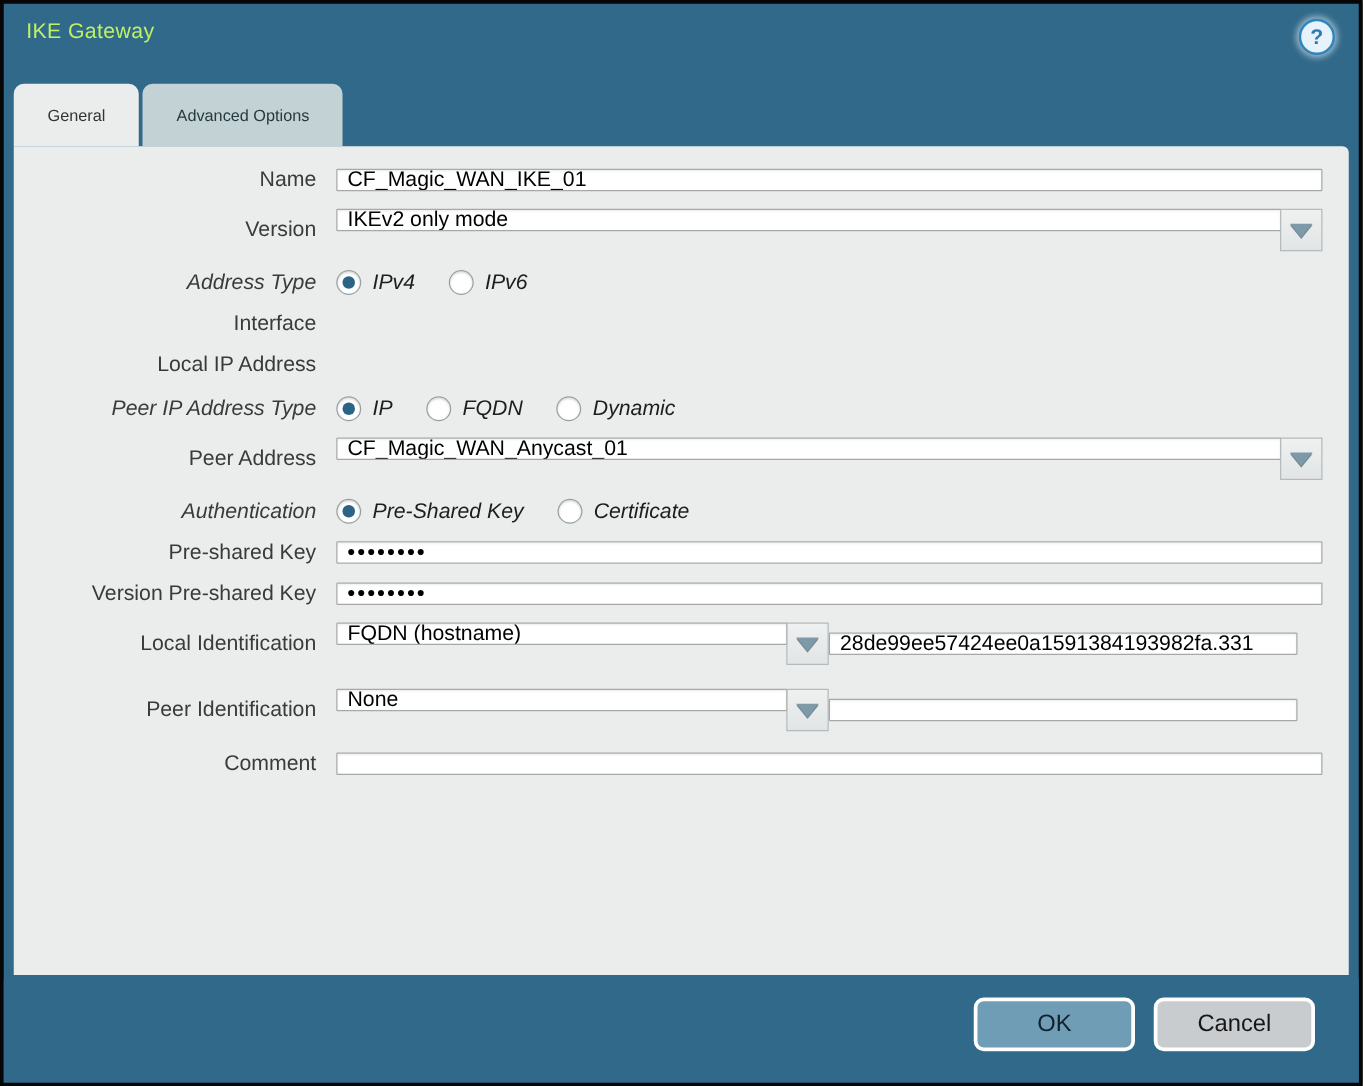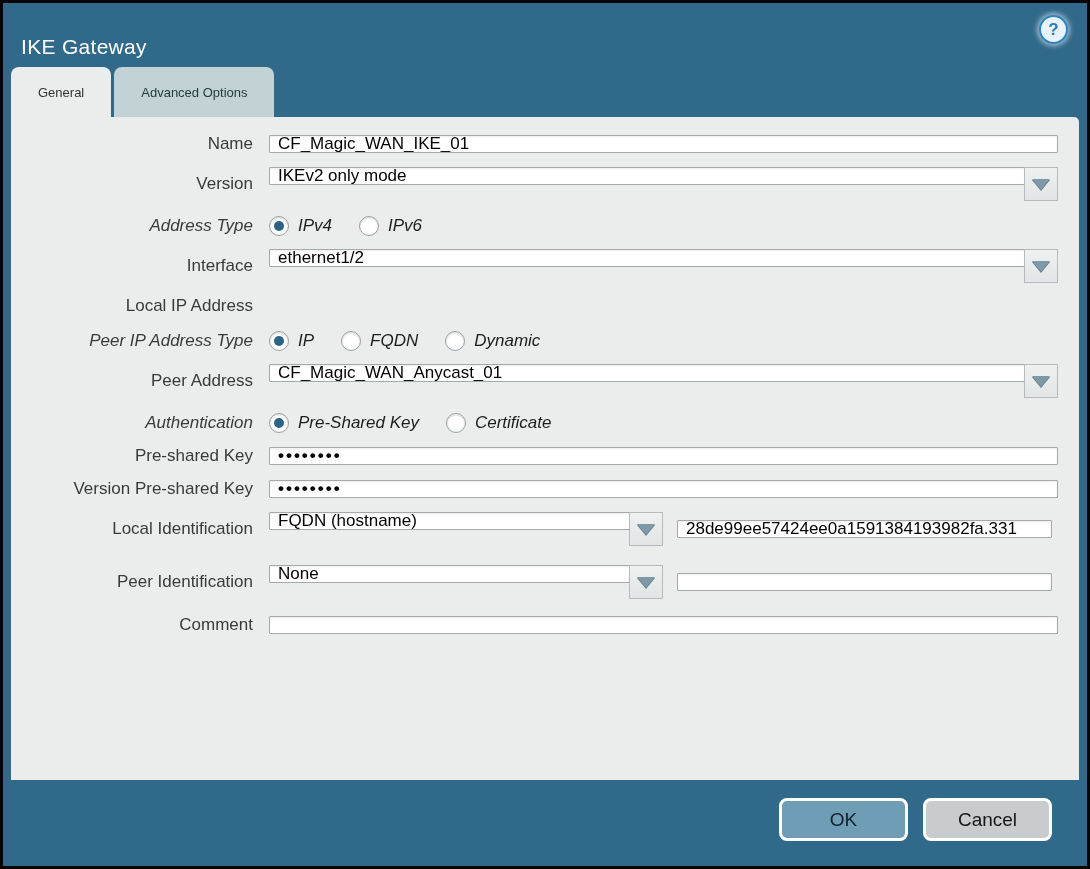--- a/index.html
+++ b/index.html
@@ -1,21 +1,21 @@
 <!DOCTYPE html>
 <html><head>
 <meta charset="utf-8">
 <style>
   html,body{margin:0;padding:0;background:#000;}
   body{width:1090px;height:869px;position:relative;font-family:"Liberation Sans",sans-serif;}
   .dialog{position:absolute;inset:0;background:#30698a;border:3px solid #060606;border-radius:3px;box-sizing:border-box;}
 
   
   .titlebar{position:relative;height:64px;}
-  .title{position:absolute;left:18px;top:32px;font-size:21px;color:#ffffff;letter-spacing:.3px;}
+  .title{position:absolute;left:18px;top:12px;font-size:17px;color:#bef264;letter-spacing:.3px;}
   .help{position:absolute;right:19px;top:12px;width:25px;height:25px;border-radius:50%;
         background:#e7f2fa;border:2px solid #2e86c1;box-shadow:0 0 5px 2px rgba(255,255,255,.55);
         color:#2b7ab8;font-weight:bold;font-size:17px;line-height:25px;text-align:center;cursor:pointer;}
 
   
   .tabs{position:absolute;top:64px;left:8px;display:flex;}
   .tab{height:50px;display:flex;align-items:center;padding:0 27px;margin-right:3px;
        border-radius:8px 8px 0 0;font-size:13px;cursor:pointer;}
   .tab.active{background:#ebeded;color:#333;}
   .tab.inactive{background:#c3d2d4;color:#263a40;}
@@ -38,21 +38,21 @@
   input.pwd{font-weight:700;letter-spacing:2px;font-size:17px;}
 
   .combo{display:flex;align-items:stretch;flex:1;}
   .arrow-btn{width:34px;height:34px;box-sizing:border-box;border:1px solid #b6babc;margin-left:-1px;
              background:linear-gradient(#eff1f1,#e2e5e5);display:flex;align-items:center;justify-content:center;
              cursor:pointer;flex:none;}
   .tri{width:0;height:0;border-left:9px solid transparent;border-right:9px solid transparent;
        border-top:11px solid #7e99a8;filter:drop-shadow(0 1px 0 #5c7682);}
 
   .combo-half{flex:none;width:394px;}
-  .half-input{flex:none !important;width:375px;margin-left:14px;}
+  .half-input{flex:none !important;width:375px;}
 
   .radios{display:flex;align-items:center;}
   .opt{display:flex;align-items:center;margin-right:27px;cursor:pointer;}
   .rb{width:20px;height:20px;border-radius:50%;background:#fff;border:1px solid #98a0a4;
       box-shadow:inset 0 1px 2px rgba(0,0,0,.18);display:inline-block;position:relative;box-sizing:border-box;flex:none;}
   .rb.checked::after{content:"";position:absolute;left:4px;top:4px;right:4px;bottom:4px;border-radius:50%;background:#2c6486;}
   .optlbl{margin-left:9px;font-size:17px;color:#1d1d1d;}
 
   
   .footer{position:absolute;left:0;right:0;bottom:0;height:83px;background:#30698a;}
@@ -105,26 +105,20 @@
         </span>
         <span class="opt">
           <span class="rb"></span>
           <span class="optlbl">IPv6</span>
         </span>
       </div>
     </div>
 
     <div class="row">
       <label class="lbl">Interface</label>
-      <div class="field combo">
-        <input class="txt" value="ethernet1/2" style="">
-        <span class="arrow-btn">
-          <span class="tri"></span>
-        </span>
-      </div>
     </div>
 
     <div class="row">
       <label class="lbl">Local IP Address</label>
     </div>
 
     <div class="row radio">
       <label class="lbl">Peer IP Address Type</label>
       <div class="field radios">
         <span class="opt">

